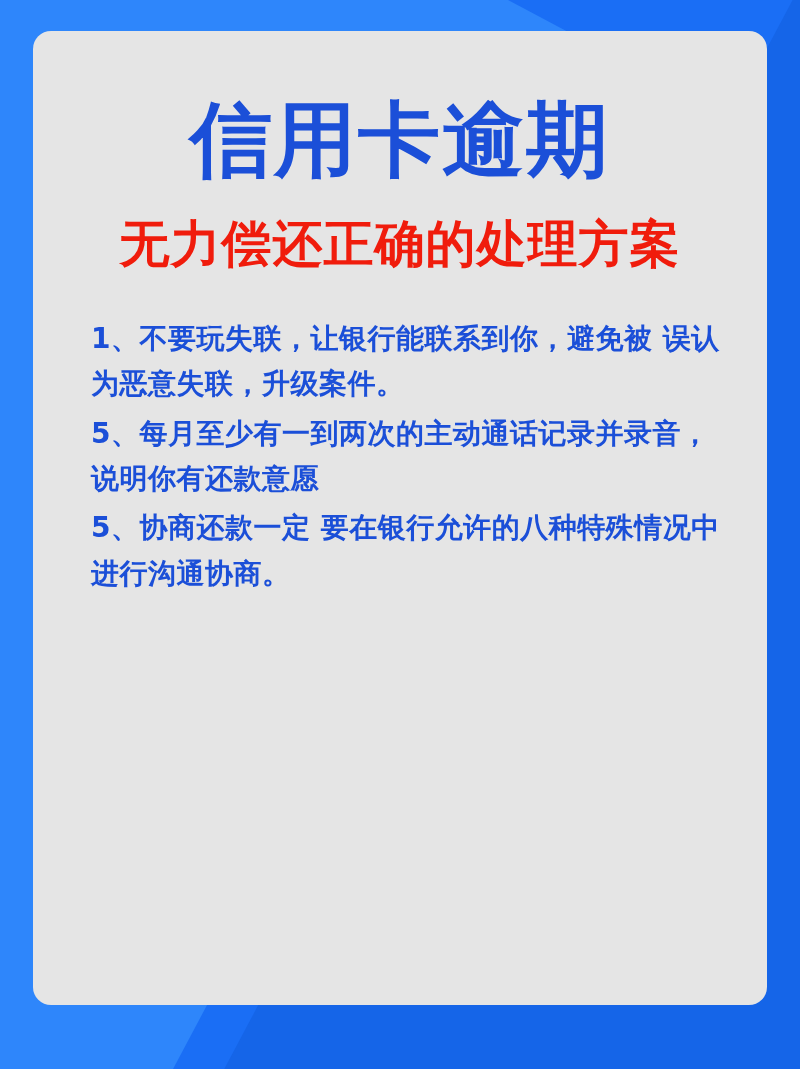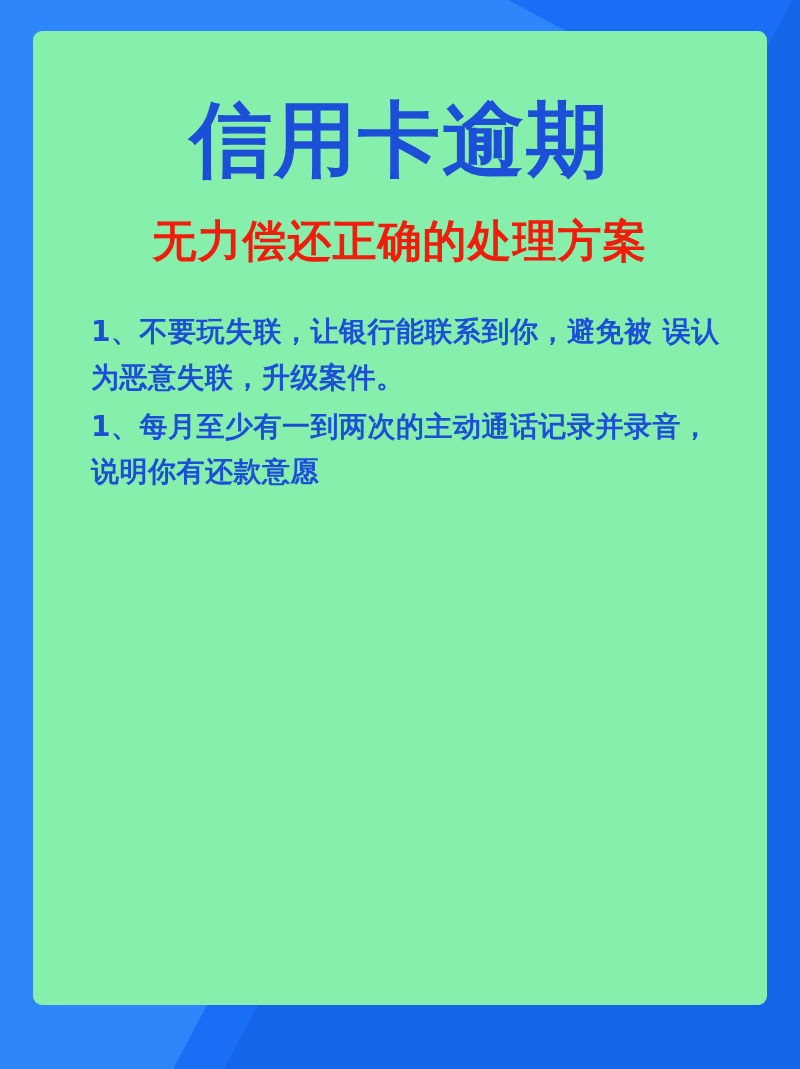--- a/index.html
+++ b/index.html
@@ -42,37 +42,37 @@
     height: 1600px;
     background: #1565e8;
     transform: rotate(28deg);
   }
   .card {
     position: absolute;
     left: 33px;
     top: 31px;
     width: 734px;
     height: 974px;
-    background: #86efac;
-    border-radius: 9px;
+    background: #e5e5e5;
+    border-radius: 18px;
     box-sizing: border-box;
     padding: 40px 36px 12px 36px;
   }
   .title-main {
     font-size: 82px;
     line-height: 1.0;
     font-weight: bold;
     color: #1b4fd8;
     text-align: center;
     letter-spacing: 2px;
     margin: 28px 0 0 0;
     font-family: "DejaVu Sans", "Liberation Sans", sans-serif;
   }
   .title-sub {
-    font-size: 44px;
+    font-size: 50px;
     line-height: 1.1;
     font-weight: bold;
     color: #f01c0c;
     text-align: center;
     letter-spacing: 1px;
     margin: 36px 0 0 0;
     font-family: "DejaVu Sans", "Liberation Sans", sans-serif;
   }
   .body-list {
     margin: 44px 0 0 0;
@@ -95,16 +95,17 @@
 <div class="bg-band"></div>
 
 <div class="card">
 
   <h1 class="title-main">信用卡逾期</h1>
 
   <h2 class="title-sub">无力偿还正确的处理方案</h2>
 
   <div class="body-list">
     <p class="body-item">1、不要玩失联，让银行能联系到你，避免被 误认为恶意失联，升级案件。</p>
-    <p class="body-item">1、每月至少有一到两次的主动通话记录并录音，说明你有还款意愿</p>
+    <p class="body-item">5、每月至少有一到两次的主动通话记录并录音，说明你有还款意愿</p>
+    <p class="body-item">5、协商还款一定 要在银行允许的八种特殊情况中进行沟通协商。</p>
   </div>
 
 </div>
 
 </body></html>

